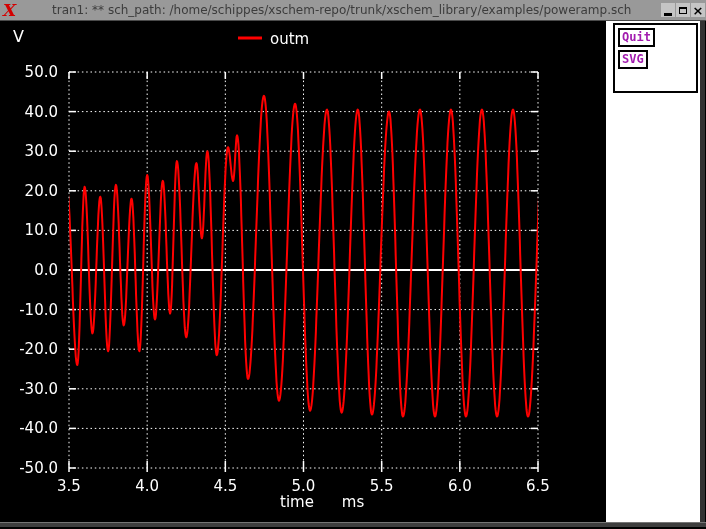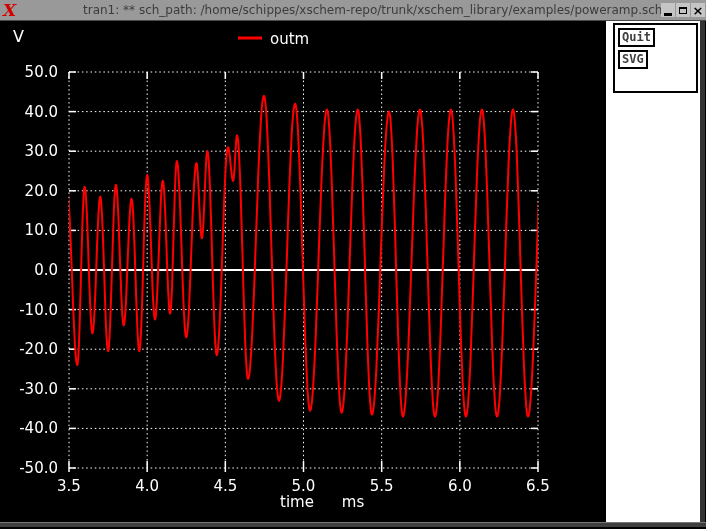--- a/index.html
+++ b/index.html
@@ -3,36 +3,36 @@
 <meta charset="utf-8">
 <style>
   html,body{margin:0;padding:0;background:#222;}
   #window{position:relative;width:706px;height:529px;background:#000;overflow:hidden;
           font-family:"DejaVu Sans",sans-serif;}
   
   .titlebar{position:absolute;left:0;top:0;width:706px;height:21px;background:#999;
             border-bottom:1px solid #4a4a4a;box-sizing:border-box;}
   .app-icon{position:absolute;left:3px;top:0px;font:italic bold 17px "DejaVu Serif",serif;
             color:#d40000;line-height:20px;}
-  .title-text{position:absolute;left:52px;top:3px;font-size:12px;color:#3c3c3c;white-space:nowrap;margin-left:31px;}
+  .title-text{position:absolute;left:52px;top:3px;font-size:12px;color:#3c3c3c;white-space:nowrap;}
   .tb-buttons{position:absolute;right:1px;top:3px;display:flex;gap:1px;}
   .tb-btn{width:14px;height:14px;background:#c5c5c5;display:flex;align-items:center;
           justify-content:center;color:#000;}
   .glyph-min{width:8px;height:3px;background:#000;margin-top:8px;}
   .glyph-max{width:8px;height:7px;border:1px solid #000;border-top-width:2px;box-sizing:border-box;}
   .glyph-close{font:bold 13px "DejaVu Sans",sans-serif;line-height:13px;}
   
   #plot-svg{position:absolute;left:0;top:21px;}
   
   .side-panel{position:absolute;left:604px;top:21px;width:96px;height:501px;background:#fff;
               border-left:2px solid #000;box-sizing:content-box;}
   .button-box{position:absolute;left:7px;top:2px;width:85px;height:70px;border:2px solid #000;
               box-sizing:border-box;}
   .panel-btn{display:block;margin:3px 0 0 3px;border:2px solid #000;background:#fff;
-             font:bold 12px "DejaVu Sans Mono",monospace;color:#404040;padding:0 2px;
+             font:bold 12px "DejaVu Sans Mono",monospace;color:#a21caf;padding:0 2px;
              line-height:15px;width:max-content;cursor:pointer;}
   .right-edge{position:absolute;left:700px;top:21px;width:6px;height:501px;background:#333;
               border-right:1px solid #000;box-sizing:border-box;}
   .bottom-strip{position:absolute;left:0;top:522px;width:706px;height:7px;background:#3e3e3e;
                 border-top:1px solid #757575;border-bottom:2px solid #000;box-sizing:border-box;}
 </style>
 </head>
 <body>
 
 <div id="window">

